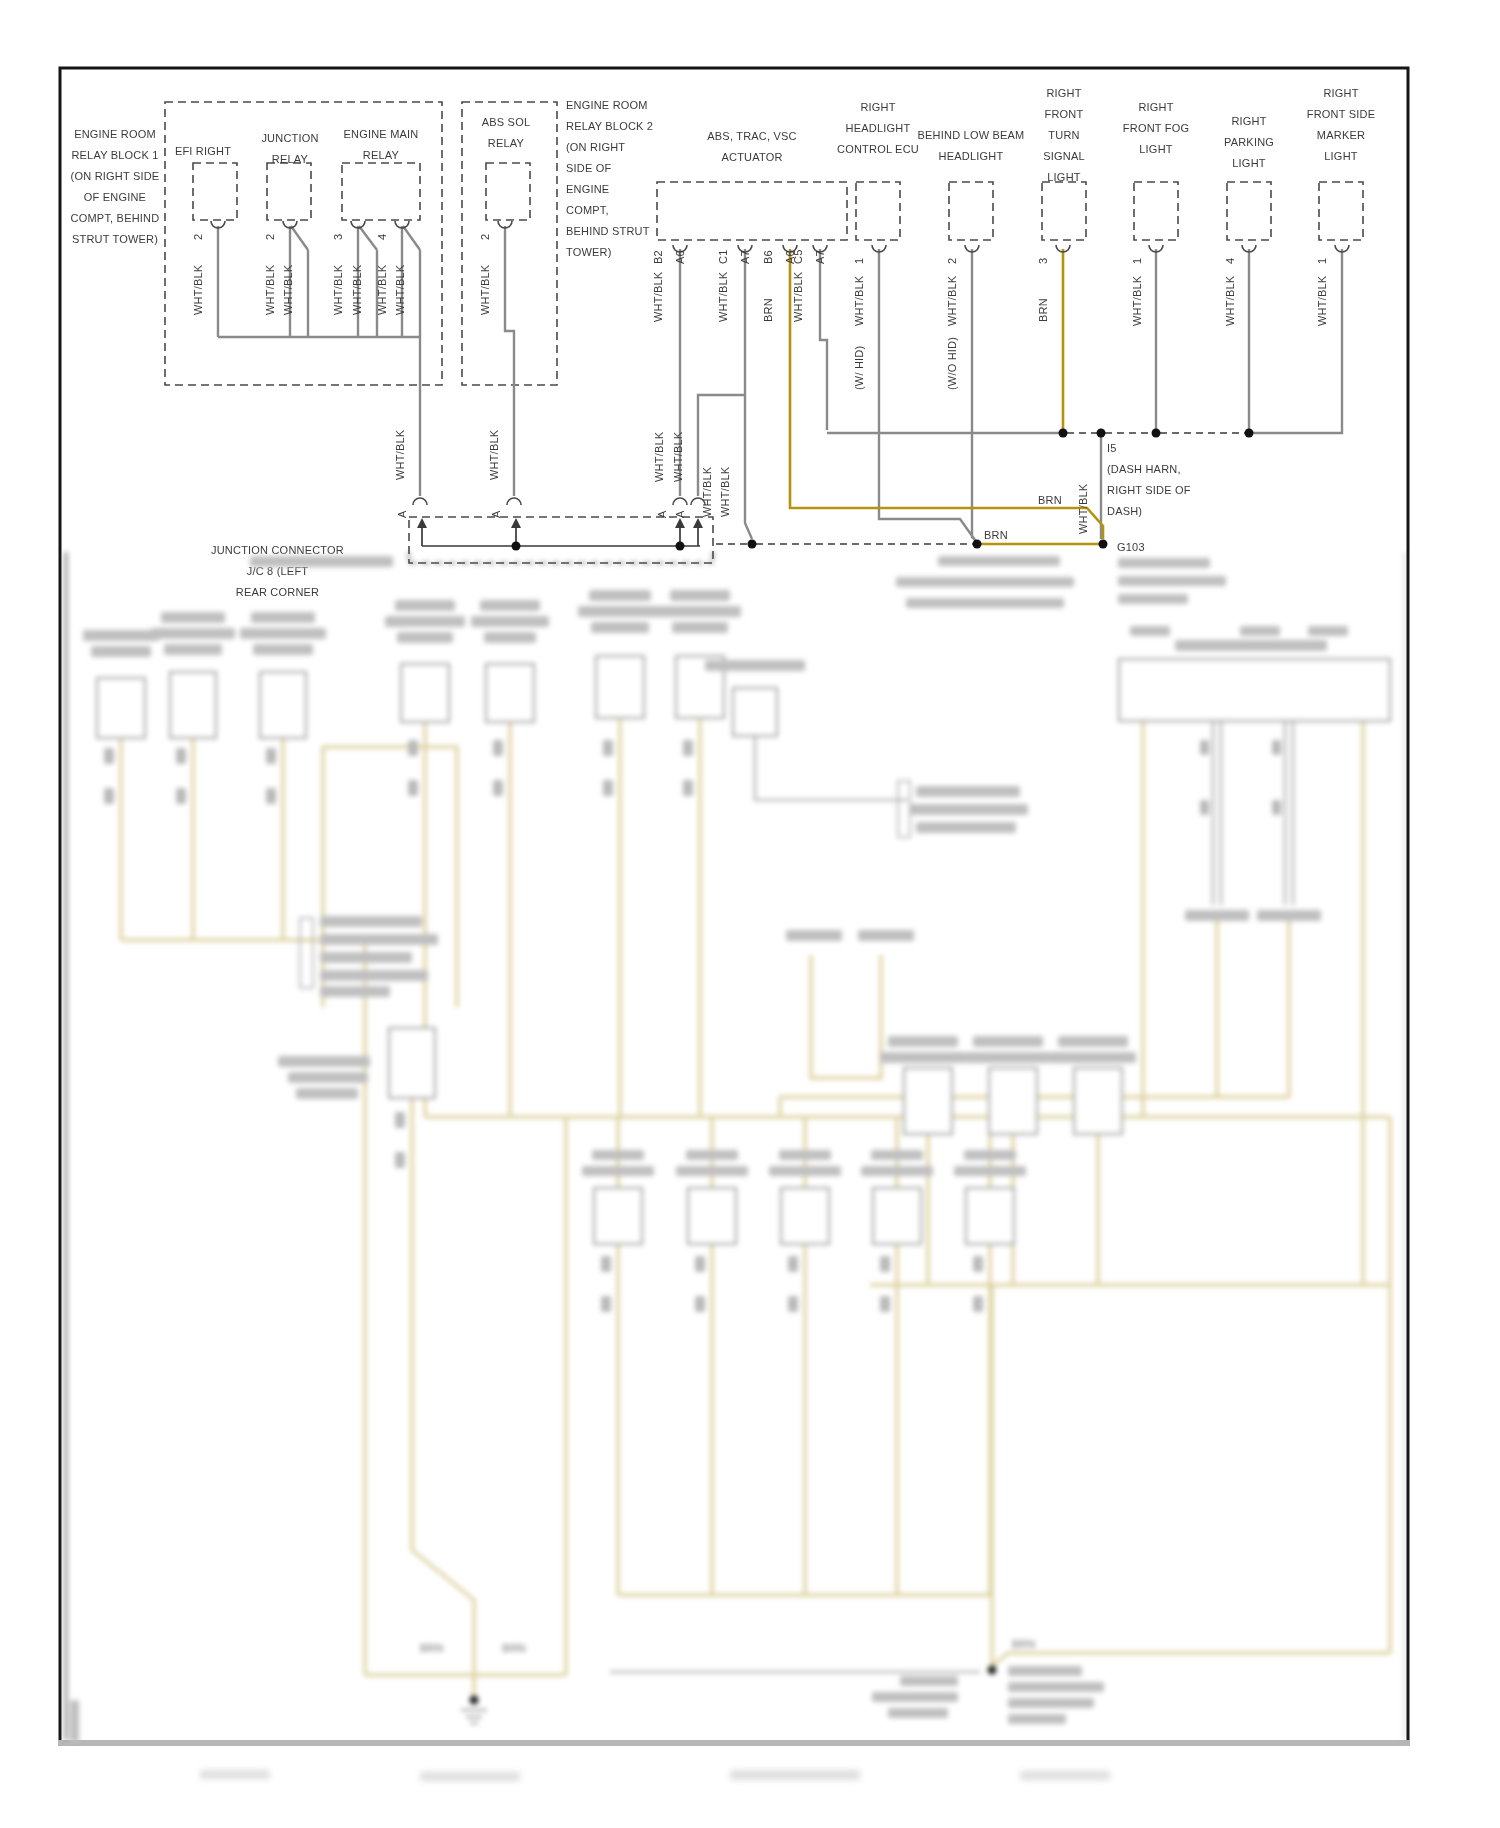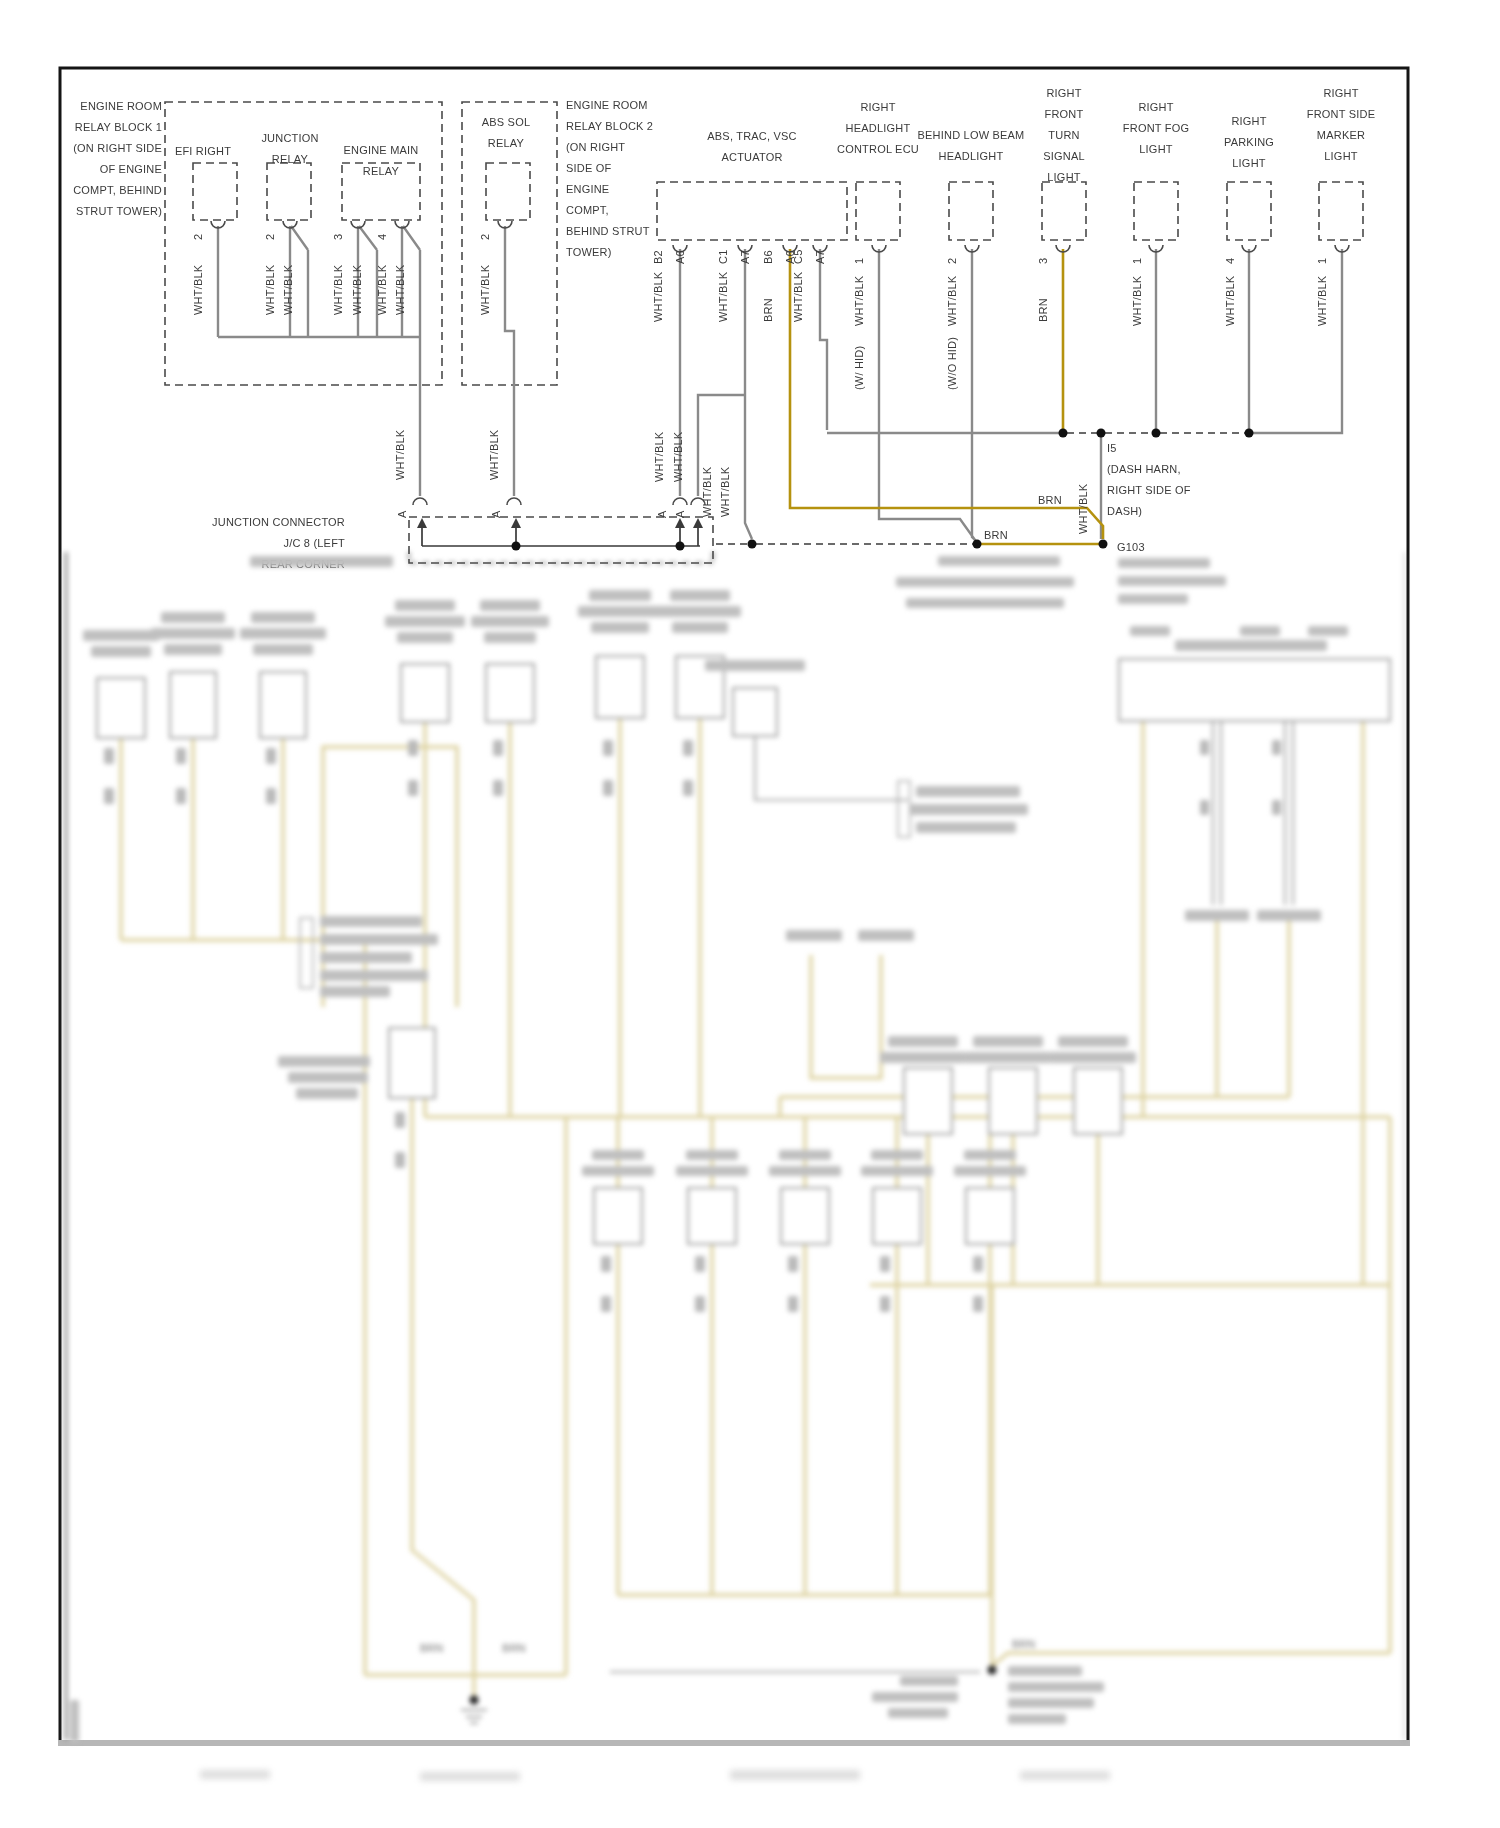--- a/index.html
+++ b/index.html
@@ -2,21 +2,21 @@
 <html><head>
 <meta charset="utf-8">
 <style>
   html,body{margin:0;padding:0;background:#fff;}
   .page{position:relative;width:1500px;height:1828px;background:#fff;overflow:hidden;
         font-family:"Liberation Sans",sans-serif;color:#3b3b3b;}
   svg{position:absolute;left:0;top:0;}
   .lab{position:absolute;font-size:11px;line-height:21px;letter-spacing:.2px;}
   .vlab{position:absolute;font-size:11px;line-height:12px;white-space:nowrap;
         transform:rotate(-90deg);transform-origin:0 100%;letter-spacing:.2px;}
-  .rt{text-align:right;}
+  .rt{text-align:center;margin-top:28px;}
   .ct{text-align:center;}
   .blurwrap{position:absolute;left:63px;top:552px;width:1342px;height:1190px;
             filter:blur(2.6px);}
   .blurwrap svg{left:0;top:0;}
   .footerblur{position:absolute;left:0;top:1752px;width:1500px;height:70px;filter:blur(3px);}
 </style>
 </head>
 <body>
 
 <div class="page">
@@ -95,21 +95,21 @@
         <circle cx="1063" cy="433" r="4.5"></circle>
       <circle cx="1101" cy="433" r="4.5"></circle>
         <circle cx="1156" cy="433" r="4.5"></circle>
       <circle cx="1249" cy="433" r="4.5"></circle>
     </g>
   </svg>
 
   <div class="lab rt" style="left:68px;top:96px;width:94px;">ENGINE ROOM RELAY BLOCK 1 (ON RIGHT SIDE OF ENGINE COMPT, BEHIND STRUT TOWER)</div>
   <div class="lab ct" style="left:165px;top:141px;width:76px;">EFI RIGHT</div>
   <div class="lab ct" style="left:246px;top:128px;width:88px;">JUNCTION RELAY</div>
-  <div class="lab ct" style="left:331px;top:140px;width:100px;">ENGINE MAIN RELAY</div>
+  <div class="lab ct" style="left:331px;top:124px;width:100px;">ENGINE MAIN RELAY</div>
   <div class="lab" style="left:566px;top:95px;width:88px;">ENGINE ROOM RELAY BLOCK 2 (ON RIGHT SIDE OF ENGINE COMPT, BEHIND STRUT TOWER)</div>
   <div class="lab ct" style="left:481px;top:112px;width:50px;">ABS SOL RELAY</div>
   <div class="lab ct" style="left:677px;top:126px;width:150px;text-align:center;">ABS, TRAC, VSC ACTUATOR</div>
   <div class="lab ct" style="left:828px;top:97px;width:100px;">RIGHT HEADLIGHT CONTROL ECU</div>
   <div class="lab ct" style="left:896px;top:125px;width:150px;">BEHIND LOW BEAM HEADLIGHT</div>
   <div class="lab ct" style="left:1029px;top:83px;width:70px;">RIGHT FRONT TURN SIGNAL LIGHT</div>
   <div class="lab ct" style="left:1121px;top:97px;width:70px;">RIGHT FRONT FOG LIGHT</div>
   <div class="lab ct" style="left:1209px;top:111px;width:80px;">RIGHT PARKING LIGHT</div>
   <div class="lab ct" style="left:1304px;top:83px;width:74px;">RIGHT FRONT SIDE MARKER LIGHT</div>
 

